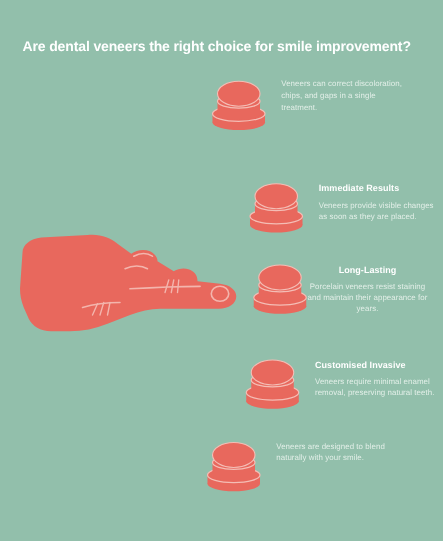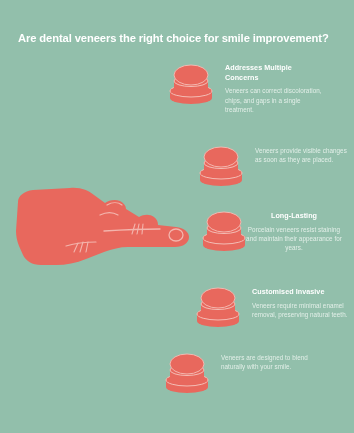--- a/index.html
+++ b/index.html
@@ -156,41 +156,41 @@
         <ellipse cx="24" cy="33" rx="21" ry="6" fill="none" stroke="#f4bdb5" stroke-width="1"></ellipse>
         <ellipse cx="24" cy="33" rx="17" ry="5" fill="#e8685d"></ellipse>
         <rect x="7" y="23" width="34" height="10" fill="#e8685d"></rect>
         <ellipse cx="24" cy="23" rx="17" ry="5.5" fill="#e8685d"></ellipse>
         <ellipse cx="24" cy="23" rx="17" ry="5.5" fill="none" stroke="#f4bdb5" stroke-width="1"></ellipse>
         <ellipse cx="24" cy="17" rx="17" ry="10" fill="#e8685d"></ellipse>
         <ellipse cx="24" cy="17" rx="17" ry="10" fill="none" stroke="#f4bdb5" stroke-width="0.9"></ellipse>
       </svg>
     </div>
     <div class="item-text">
-      <p class="item-heading">Addresses Multiple Concerns</p>
       <p class="item-body">Veneers can correct discoloration, chips, and gaps in a single treatment.</p>
     </div>
   </div>
 
   <div class="item" id="item-2">
     <div class="item-icon">
       <svg width="48" height="48" viewBox="0 0 48 48" xmlns="http://www.w3.org/2000/svg">
         <ellipse cx="24" cy="40" rx="21" ry="6" fill="#e8685d"></ellipse>
         <rect x="3" y="33" width="42" height="7" fill="#e8685d"></rect>
         <ellipse cx="24" cy="33" rx="21" ry="6" fill="#e8685d"></ellipse>
         <ellipse cx="24" cy="33" rx="21" ry="6" fill="none" stroke="#f4bdb5" stroke-width="1"></ellipse>
         <ellipse cx="24" cy="33" rx="17" ry="5" fill="#e8685d"></ellipse>
         <rect x="7" y="23" width="34" height="10" fill="#e8685d"></rect>
         <ellipse cx="24" cy="23" rx="17" ry="5.5" fill="#e8685d"></ellipse>
         <ellipse cx="24" cy="23" rx="17" ry="5.5" fill="none" stroke="#f4bdb5" stroke-width="1"></ellipse>
         <ellipse cx="24" cy="17" rx="17" ry="10" fill="#e8685d"></ellipse>
         <ellipse cx="24" cy="17" rx="17" ry="10" fill="none" stroke="#f4bdb5" stroke-width="0.9"></ellipse>
       </svg>
     </div>
     <div class="item-text">
+      <p class="item-heading">Immediate Results</p>
       <p class="item-body">Veneers provide visible changes as soon as they are placed.</p>
     </div>
   </div>
 
   <div class="item" id="item-3">
     <div class="item-icon">
       <svg width="48" height="48" viewBox="0 0 48 48" xmlns="http://www.w3.org/2000/svg">
         <ellipse cx="24" cy="40" rx="21" ry="6" fill="#e8685d"></ellipse>
         <rect x="3" y="33" width="42" height="7" fill="#e8685d"></rect>
         <ellipse cx="24" cy="33" rx="21" ry="6" fill="#e8685d"></ellipse>

